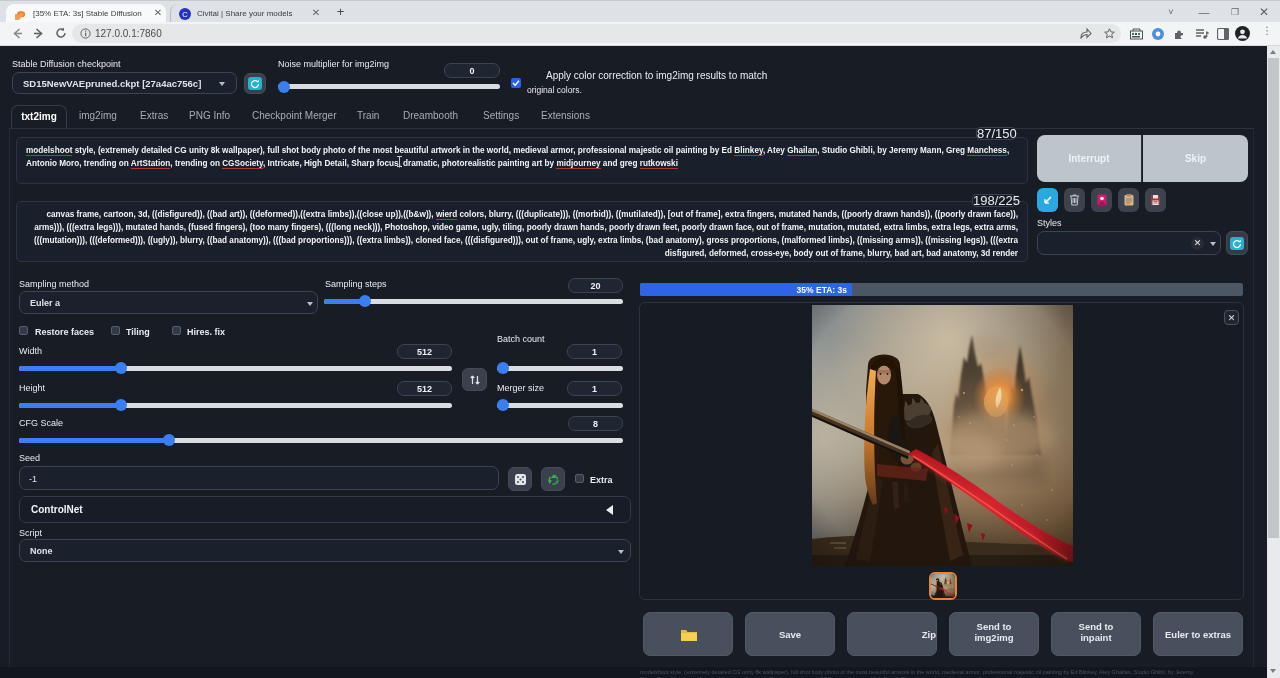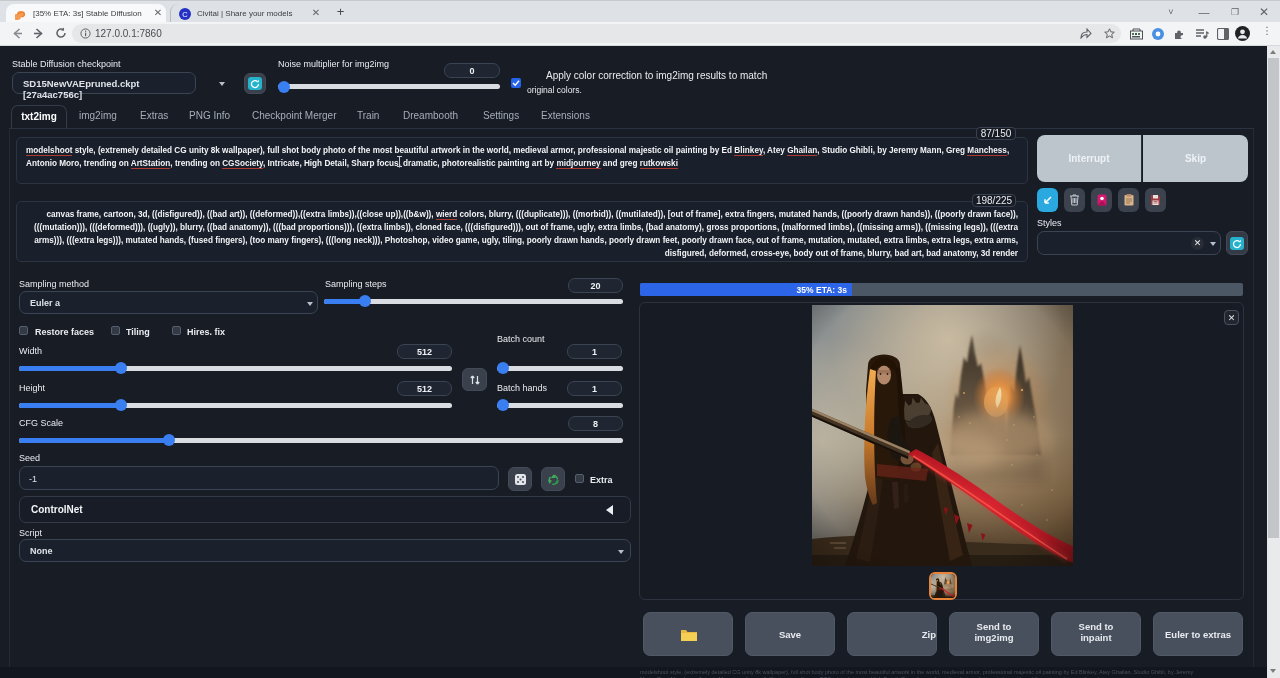--- a/index.html
+++ b/index.html
@@ -37,21 +37,21 @@
   .graybtn { position:absolute; background:#3a414d; border:1px solid #434b58; border-radius:6px; }
 
   
   .wtab { position:absolute; top:110px; font-size:10px; color:#a6adb8; white-space:nowrap; }
   #activetab { position:absolute; left:11px; top:105px; width:56px; height:24px; border:1px solid #343c49; border-bottom:none; border-radius:7px 7px 0 0; background:#181c25; color:#fff; font-weight:bold; font-size:10px; text-align:center; line-height:22px; }
   #tabline { position:absolute; left:9px; top:128px; width:1245px; height:1px; background:#2c3340; }
   .sideborder { position:absolute; top:129px; width:1px; height:538px; background:#232a36; }
 
   .prompt { position:absolute; left:16px; width:1012px; background:#1a202b; border:1px solid #2c3442; border-radius:5px; color:#f2f4f7; font-size:8.2px; line-height:13px; font-weight:bold; }
   .pline { white-space:nowrap; overflow:hidden; }
-  .counter { position:absolute; background:#161b24; border:1px solid #3a4150; border-radius:4px; color:#e8ebf0; font-size:10px; text-align:center; }
+  .counter { position:absolute; background:#161b24; border:1px solid #3a4150; border-radius:4px; color:#e8ebf0; font-size:13px; text-align:center; }
   .sq { border-bottom:1px solid rgba(190,60,50,0.9); }
 
   .bigbtn { position:absolute; background:#bcc5cc; color:#eef2f5; font-weight:bold; font-size:10px; text-align:center; }
   .minibtn { position:absolute; top:188px; width:21px; height:24px; background:#3c434e; border-radius:6px; }
 
   .genbtn { position:absolute; top:612px; width:90px; height:44px; background:#48505d; border:1px solid #515966; border-radius:7px; color:#e8ebf0; font-weight:bold; font-size:9.5px; text-align:center; }
 
   svg { display:block; }
 </style>
 </head>
@@ -142,21 +142,21 @@
 </div>
 
 <div id="pagebg"></div>
 <div id="scroll">
   <div class="abs" style="left:3px; top:4px; width:0; height:0; border-left:3px solid transparent; border-right:3px solid transparent; border-bottom:4px solid #7a7d80;"></div>
   <div class="abs" style="left:3px; top:623px; width:0; height:0; border-left:3px solid transparent; border-right:3px solid transparent; border-top:4px solid #7a7d80;"></div>
 </div>
 <div id="scrollthumb"></div>
 
 <div class="lbl" style="left:12px; top:59px;">Stable Diffusion checkpoint</div>
-<div class="inputbox" style="left:12px; top:72px; width:184px; height:22px;">
+<div class="inputbox" style="left:12px; top:72px; width:225px; height:22px;">
   <span class="abs" style="left:10px; top:5px; font-weight:bold; font-size:9.5px;">SD15NewVAEpruned.ckpt [27a4ac756c]</span>
   <div class="caret" style="left:206px; top:9px;"></div>
 </div>
 <div class="graybtn" style="left:244px; top:73px; width:22px; height:21px;"></div>
 <div class="abs" style="left:248px; top:77px; width:14px; height:13px; background:#25b2cd; border-radius:3px;">
   <svg class="abs" style="left:2px; top:1.5px;" width="10" height="10" viewBox="0 0 10 10">
       <path d="M8.5 5 a3.5 3.5 0 1 1 -1-2.4" fill="none" stroke="#fff" stroke-width="1.3"></path>
       <path d="M8.8 0.8 v2.4 h-2.4z" fill="#fff"></path>
     </svg>
 </div>
@@ -190,22 +190,22 @@
   <div class="pline"><span class="sq">modelshoot</span> style, (extremely detailed CG unity 8k wallpaper), full shot body photo of the most beautiful artwork in the world, medieval armor, professional majestic oil painting by Ed <span class="sq">Blinkey</span>, Atey <span class="sq">Ghailan</span>, Studio Ghibli, by Jeremy Mann, Greg <span class="sq">Manchess</span>,</div>
   <div class="pline">Antonio Moro, trending on <span class="sq">ArtStation</span>, trending on <span class="sq">CGSociety</span>, Intricate, High Detail, Sharp focus, dramatic, photorealistic painting art by <span class="sq">midjourney</span> and greg <span class="sq">rutkowski</span></div>
 </div>
 <div class="abs" style="left:399px; top:156px; width:1px; height:11px; background:#c7ccd2;"></div>
 <div class="abs" style="left:397px; top:156px; width:5px; height:1px; background:#c7ccd2;"></div>
 <div class="abs" style="left:397px; top:166px; width:5px; height:1px; background:#c7ccd2;"></div>
 <div class="counter" style="left:976px; top:127px; width:40px; height:13px; line-height:12px;">87/150</div>
 
 <div class="prompt" style="top:201px; height:61px; padding:6px 9px;text-align:right;">
   <div class="pline">canvas frame, cartoon, 3d, ((disfigured)), ((bad art)), ((deformed)),((extra limbs)),((close up)),((b&amp;w)), <span class="sq">wierd</span> colors, blurry, (((duplicate))), ((morbid)), ((mutilated)), [out of frame], extra fingers, mutated hands, ((poorly drawn hands)), ((poorly drawn face)),</div>
+  <div class="pline">arms))), (((extra legs))), mutated hands, (fused fingers), (too many fingers), (((long neck))), Photoshop, video game, ugly, tiling, poorly drawn hands, poorly drawn feet, poorly drawn face, out of frame, mutation, mutated, extra limbs, extra legs, extra arms,</div>
   <div class="pline">(((mutation))), (((deformed))), ((ugly)), blurry, ((bad anatomy)), (((bad proportions))), ((extra limbs)), cloned face, (((disfigured))), out of frame, ugly, extra limbs, (bad anatomy), gross proportions, (malformed limbs), ((missing arms)), ((missing legs)), (((extra</div>
-  <div class="pline">arms))), (((extra legs))), mutated hands, (fused fingers), (too many fingers), (((long neck))), Photoshop, video game, ugly, tiling, poorly drawn hands, poorly drawn feet, poorly drawn face, out of frame, mutation, mutated, extra limbs, extra legs, extra arms,</div>
   <div class="pline">disfigured, deformed, cross-eye, body out of frame, blurry, bad art, bad anatomy, 3d render</div>
 </div>
 <div class="counter" style="left:972px; top:194px; width:44px; height:13px; line-height:12px;">198/225</div>
 
 <div class="bigbtn" style="left:1037px; top:135px; width:105px; height:47px; line-height:47px; border-radius:8px 0 0 8px; border-right:1px solid #2a313b;">Interrupt</div>
 <div class="bigbtn" style="left:1143px; top:135px; width:105px; height:47px; line-height:47px; border-radius:0 8px 8px 0;">Skip</div>
 
 <div class="minibtn" style="left:1037px; background:#29a9e0;">
   <svg class="abs" style="left:5px; top:7px;" width="11" height="11" viewBox="0 0 11 11">
       <path d="M9 2 L3 8 M3 8 V4.2 M3 8 H6.8" stroke="#fff" stroke-width="1.5" fill="none"></path>
@@ -285,21 +285,21 @@
       <path d="M3.5 10 V2 M3.5 2 L1.8 4 M3.5 2 L5.2 4" stroke="#dfe3e9" stroke-width="1.2" fill="none"></path>
       <path d="M8.5 2 V10 M8.5 10 L6.8 8 M8.5 10 L10.2 8" stroke="#dfe3e9" stroke-width="1.2" fill="none"></path>
     </svg>
 </div>
 
 <div class="lbl" style="left:19px; top:383px;">Height</div>
 <div class="numbox" style="left:397px; top:381px; width:55px; height:15px; line-height:14px;">512</div>
 <div class="track" style="left:19px; top:403px; width:433px;"></div>
 <div class="fill" style="left:19px; top:403px; width:102px;"></div>
 <div class="knob" style="left:115px; top:399px;"></div>
-<div class="lbl" style="left:497px; top:383px;">Batch hands</div>
+<div class="lbl" style="left:497px; top:383px;">Merger size</div>
 <div class="numbox" style="left:567px; top:381px; width:55px; height:15px; line-height:14px;">1</div>
 <div class="track" style="left:497px; top:403px; width:126px;"></div>
 <div class="knob" style="left:497px; top:399px;"></div>
 
 <div class="lbl" style="left:19px; top:418px;">CFG Scale</div>
 <div class="numbox" style="left:568px; top:416px; width:55px; height:15px; line-height:14px;">8</div>
 <div class="track" style="left:19px; top:438px; width:604px;"></div>
 <div class="fill" style="left:19px; top:438px; width:150px;"></div>
 <div class="knob" style="left:163px; top:434px;"></div>
 

